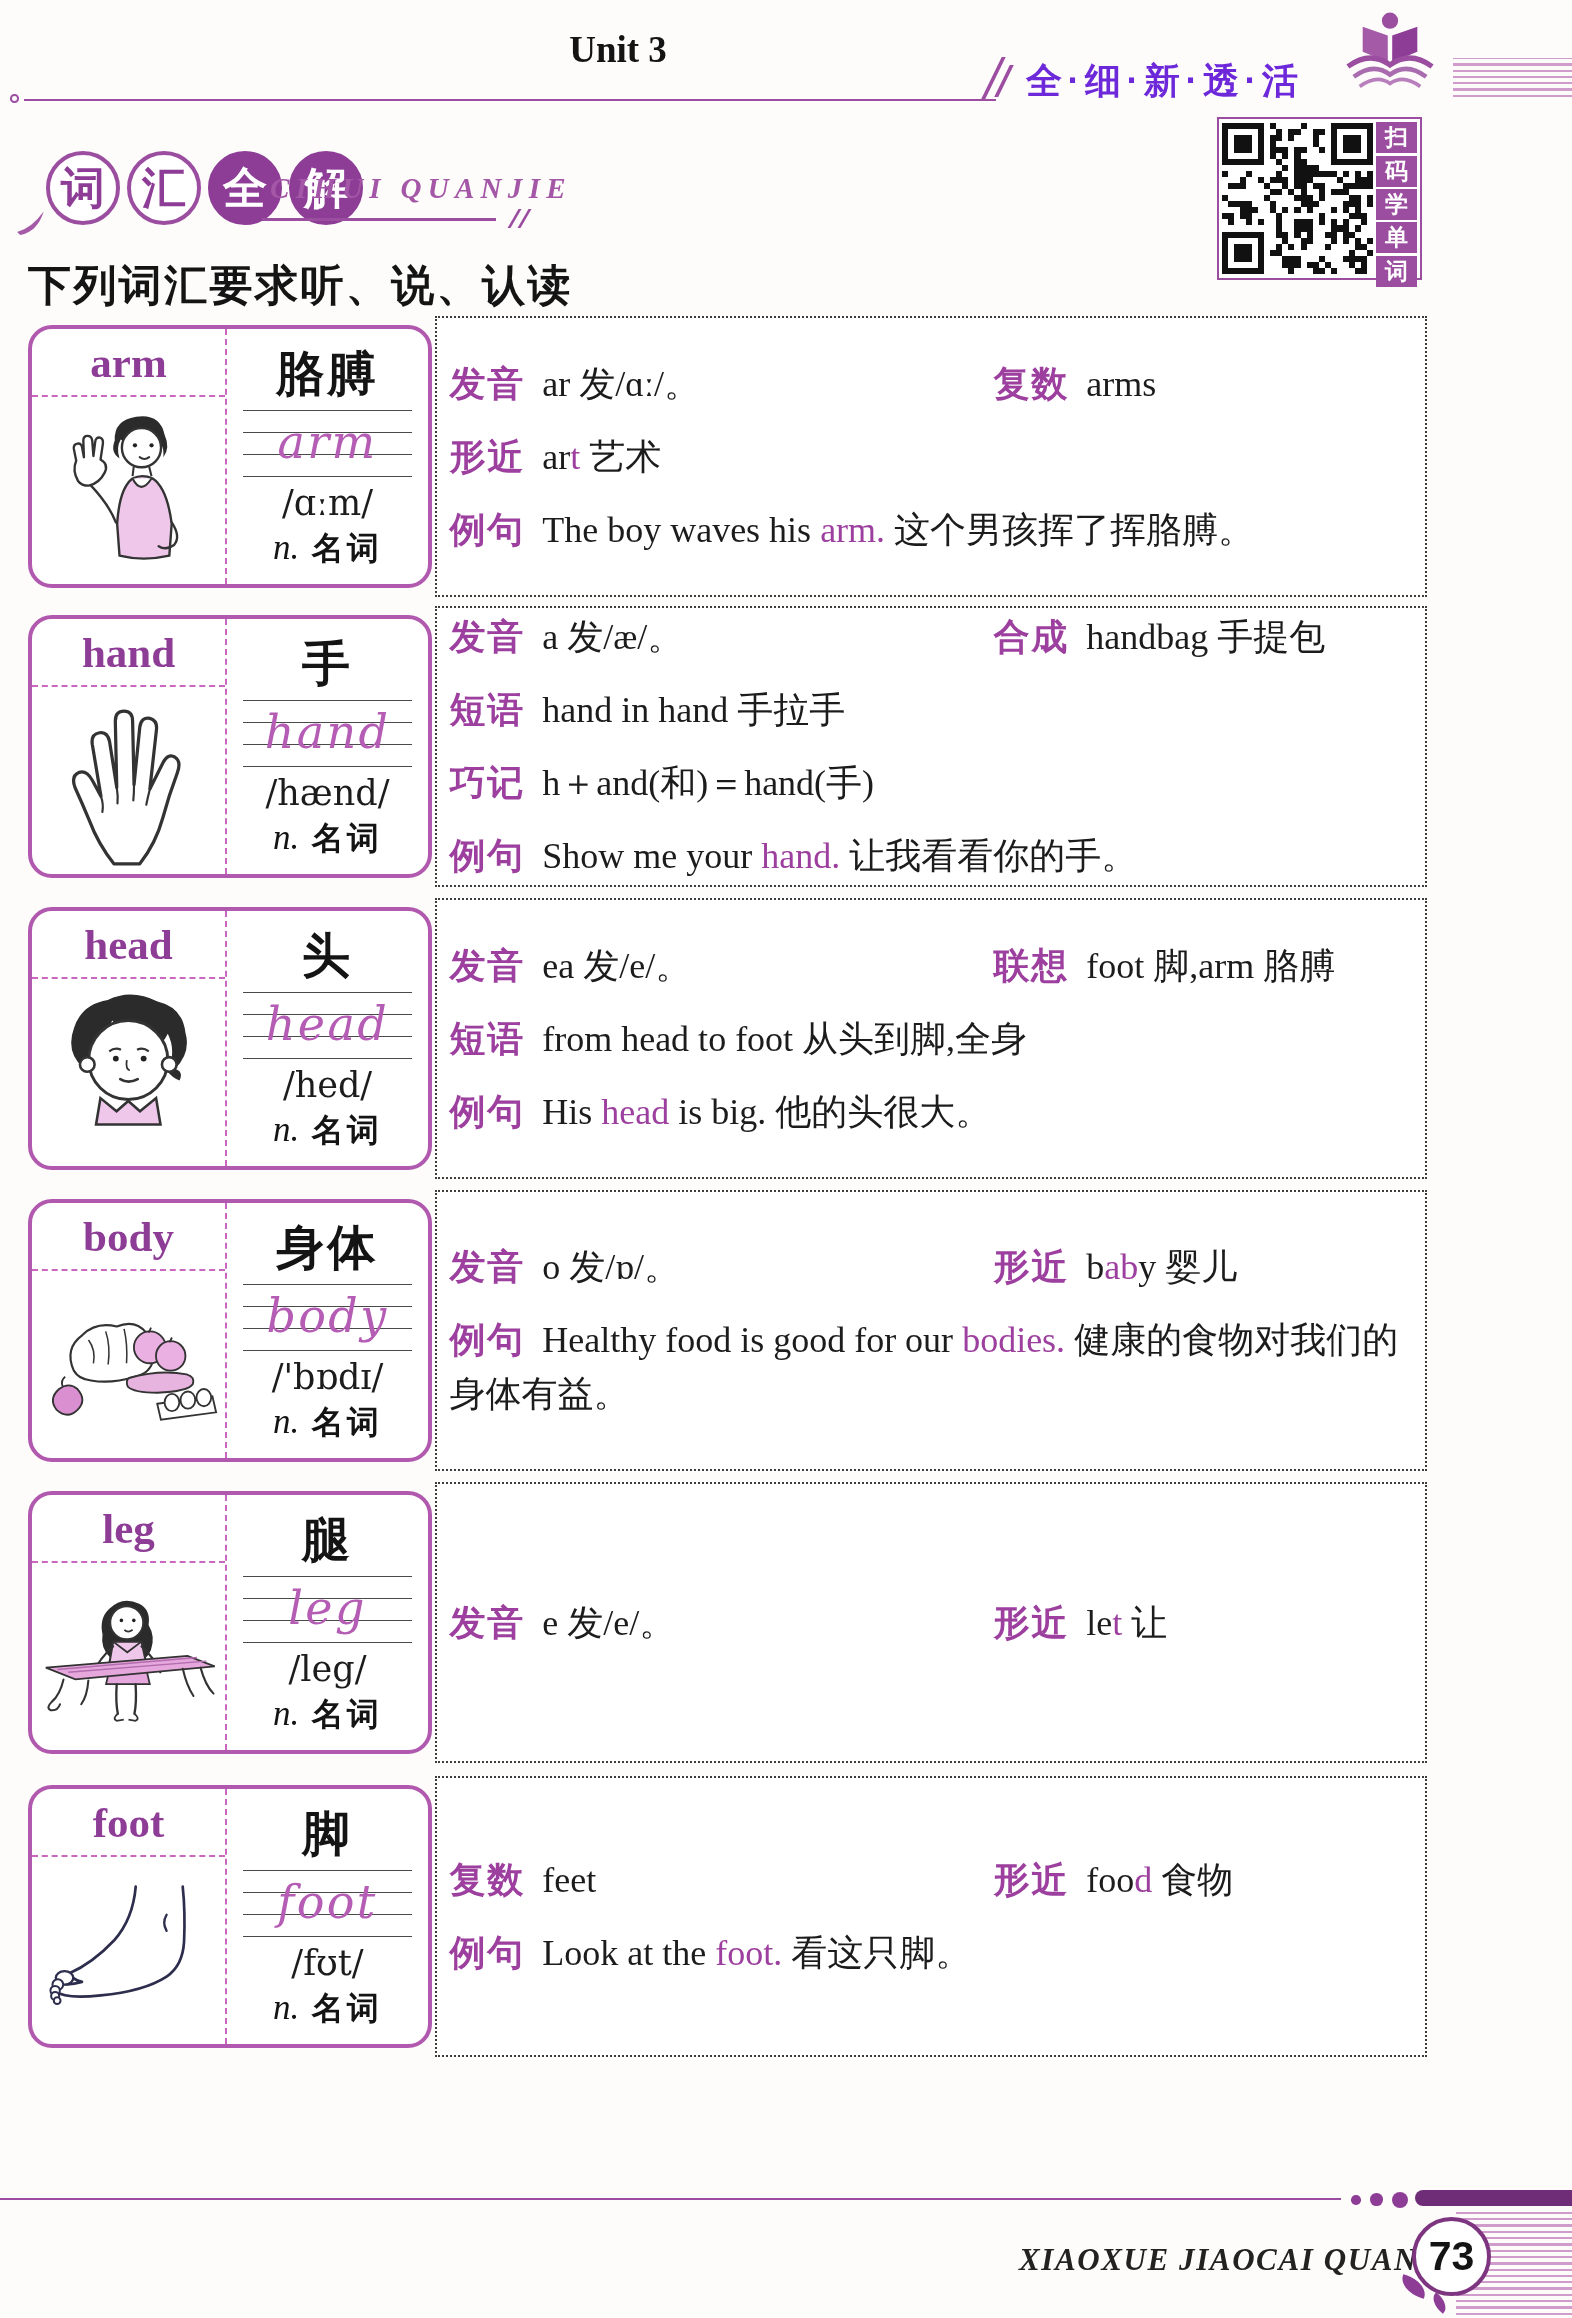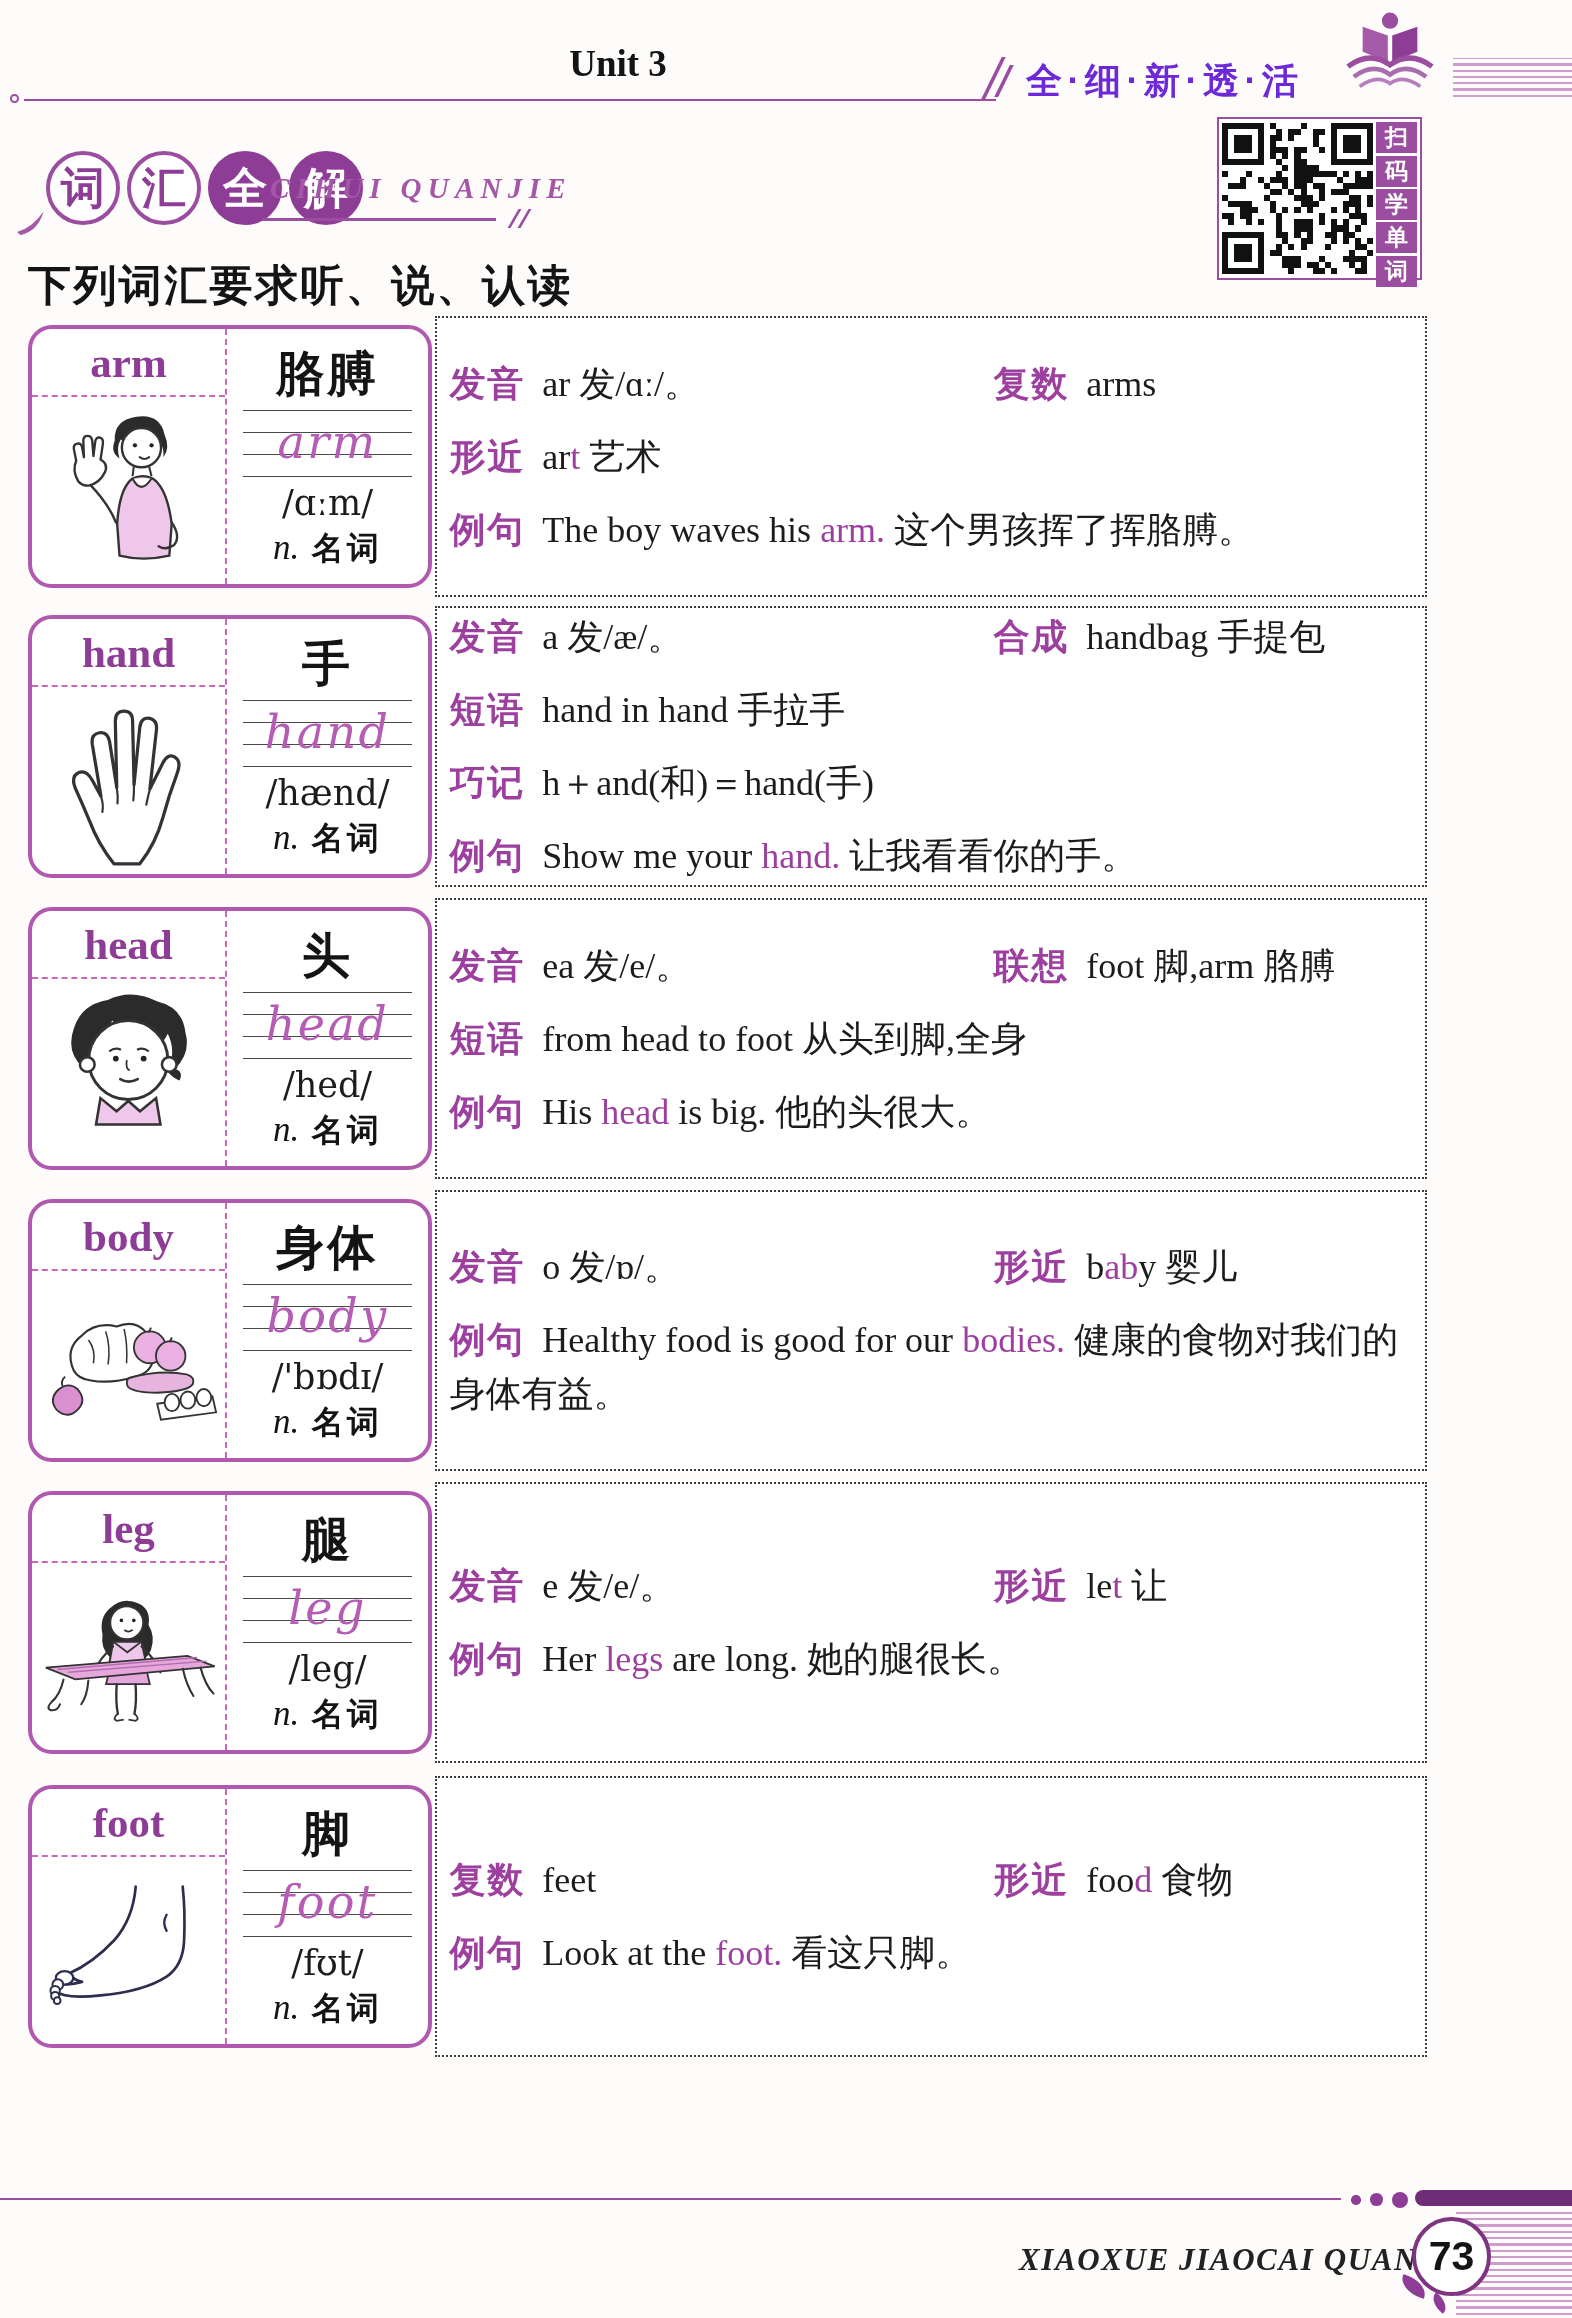--- a/index.html
+++ b/index.html
@@ -1,21 +1,21 @@
 <!DOCTYPE html>
 <html style="font-size:12.6px"><head>
 <meta charset="utf-8">
 <style>
   * { margin:0; padding:0; box-sizing:border-box; }
   html,body { background:#d9d4d6; }
   body { font-family:"Liberation Sans", sans-serif; color:#1c1c1c; }
   .page { position:relative; width:1572px; height:2319px; margin:0 auto; background:#fdfcfb; overflow:hidden; }
 
   
-  .unit-title { position:absolute; left:543px; top:42px; width:150px; text-align:center;
+  .unit-title { position:absolute; left:543px; top:28px; width:150px; text-align:center;
     font-family:"Liberation Serif", serif; font-weight:700; font-size:37px; color:#141414; }
   .header-rule { position:absolute; left:24px; top:99px; width:972px; height:2.4px; background:#9c4da1; }
   .header-rule .rule-dot { position:absolute; left:-14px; top:-4.7px; width:8.7px; height:8.7px;
     border:2.4px solid #9c4da1; border-radius:50%; background:#fff; display:block; }
   .slash-marks { position:absolute; left:985px; top:57px; width:33px; height:44px; }
   .slash-marks i { position:absolute; top:0; width:4px; height:44px; background:#9c4da1; transform:skewX(-26deg); }
   .slash-marks i:nth-child(1){ left:6.3px; }
   .slash-marks i:nth-child(2){ left:17.4px; height:32px; top:8px; }
   .slogan { position:absolute; left:1026px; top:57px; font-size:36px; font-weight:600;
     letter-spacing:5.5px; color:#6d28d9; white-space:nowrap; }
@@ -533,21 +533,20 @@
           <span class="trace-word">leg</span>
         </div>
         <div class="wc-phonetic">/leg/</div>
         <div class="wc-pos">
           <span class="pos-abbr">n.</span><span class="pos-cn">名词</span>
         </div>
       </div>
     </div>
     <div class="word-detail">
           <div class="detail-row"><span class="row-label">发音</span><span>e 发/e/。</span><span class="row-right"><span class="row-label">形近</span><span>le</span><span class="hl">t</span><span> 让</span></span></div>
-          <div class="detail-row"><span class="row-label">例句</span><span>Her </span><span class="hl">legs</span><span> are long. 她的腿很长。</span></div>
         </div>
   </div>
       <div class="word-block" style="top: 1785px;">
     <div class="word-card">
       <div class="wc-left">
         <div class="wc-word">foot</div>
         <div class="wc-illustration">
               <svg viewBox="0 0 280 220" width="188" height="148">
                 <path d="M150 14 Q146 62 118 94 Q86 128 50 144 Q56 152 70 156 Q50 162 36 158 Q24 162 30 170 Q46 182 98 176 Q162 170 196 148 Q220 132 222 96 Q224 52 220 14" fill="#fff" stroke="#2d2d4d" stroke-width="4" stroke-linecap="round" stroke-linejoin="round"></path>
                 <path d="M196 56 Q189 68 196 80" fill="none" stroke="#2d2d4d" stroke-width="3.5" stroke-linecap="round"></path>

